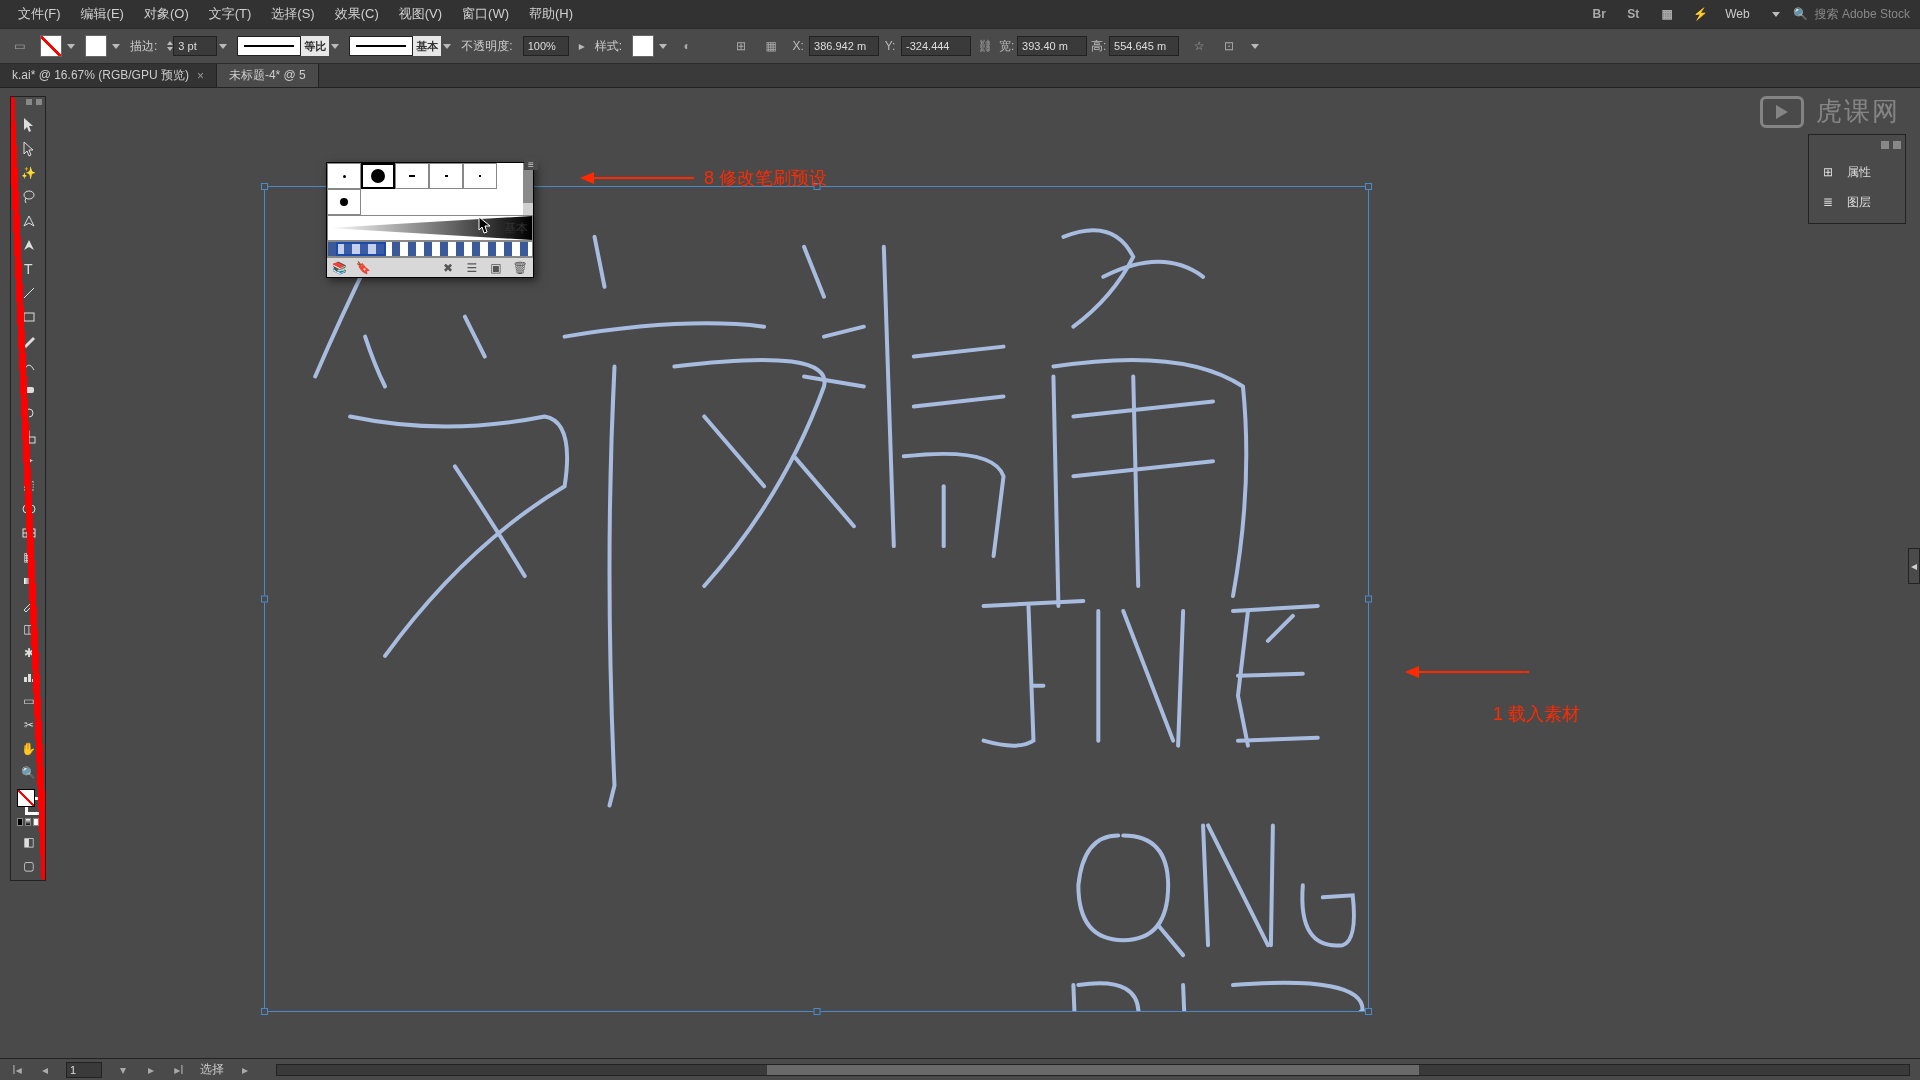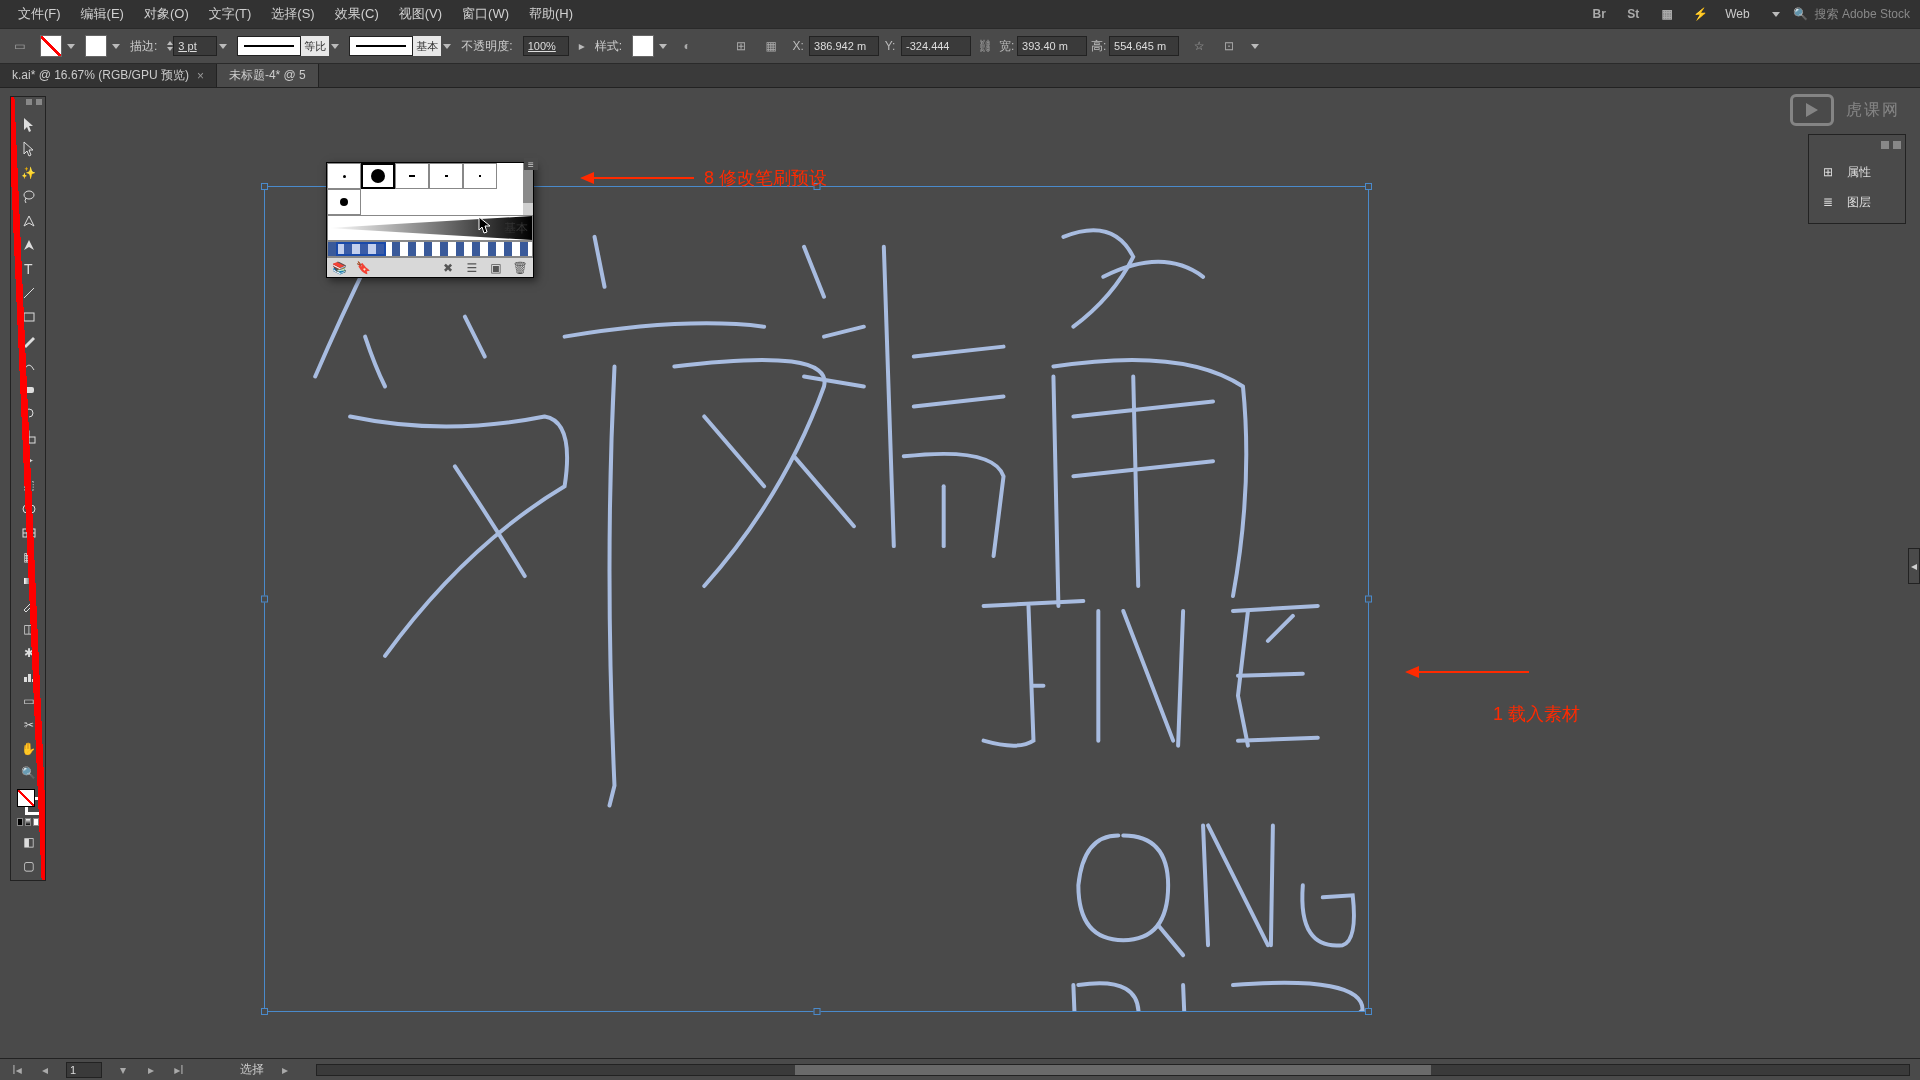--- a/index.html
+++ b/index.html
@@ -14,24 +14,24 @@
 .search-box { display: flex; align-items: center; gap: 6px; color: #888; font-size: 12px; }
 
 
 .optionsbar { background: #4a4a4a; height: 36px; display: flex; align-items: center; padding: 0 10px; gap: 10px; border-top: 1px solid #2a2a2a; border-bottom: 1px solid #2a2a2a; }
 .swatch { width: 22px; height: 22px; border: 1px solid #666; position: relative; }
 .swatch-none { background: #fff; }
 .swatch-none::after { content:''; position:absolute; left:0; top:0; right:0; bottom:0; background: linear-gradient(to top right, transparent 45%, red 45%, red 55%, transparent 55%); }
 .swatch-white { background: #fff; }
 .dd-arrow { width:0; height:0; border-left:4px solid transparent; border-right:4px solid transparent; border-top:5px solid #bbb; margin-left:2px; }
 .field-label { color: #ccc; font-size: 12px; }
-.num-input { width: 44px; height: 20px; background: #3a3a3a; border: 1px solid #222; color: #ddd; padding: 0 4px; font-size: 11px; text-decoration: underline; }
+.num-input { width: 44px; height: 20px; background: #3a3a3a; border: 1px solid #222; color: #ddd; padding: 0 4px; font-size: 11px; }
 .stroke-preview { width: 64px; height: 20px; background: #fff; border: 1px solid #222; position: relative; display:flex; align-items:center; justify-content:center; }
 .stroke-preview .line { width: 50px; height: 2px; background:#000; }
-.stroke-box { display:flex; align-items:center; }
+.stroke-box { display:flex; align-items:center;font-weight:bold; }
 .stroke-box .suffix { width: 28px; height:20px; background:#e8e8e8; color:#333; font-size:11px; display:flex; align-items:center; justify-content:center; }
 .opt-icon { width: 20px; height: 20px; display:flex; align-items:center; justify-content:center; color:#aaa; }
 .transform-group { display:flex; align-items:center; gap:4px; }
 .tval { width: 70px; height: 20px; background:#3a3a3a; border:1px solid #222; color:#ddd; font-size:11px; padding:0 4px; display:flex; align-items:center; }
 .tlab { color:#bbb; width:14px; text-align:center; }
 
 
 .doctabs { background: #3a3a3a; height: 24px; display: flex; align-items: stretch; border-bottom: 1px solid #222; }
 .tab { padding: 0 12px; display:flex; align-items:center; gap:8px; color:#ccc; font-size: 12px; border-right: 1px solid #222; background: #333; }
 .tab.active { background: #4a4a4a; }
@@ -98,21 +98,21 @@
 .brush-scroll .thumb { position:absolute; left:0; right:0; top:0; height:40px; background:#8a8a8a; }
 
 
 .statusbar { position:absolute; left:0; right:0; bottom:0; height:22px; background:#4a4a4a; border-top:1px solid #222; display:flex; align-items:center; padding:0 10px; gap:14px; color:#ccc; font-size:12px;}
 .nav-btn { width:14px; color:#aaa; text-align:center; }
 .page-input { width:36px; height:16px; background:#3a3a3a; border:1px solid #222; color:#ddd; font-size:11px; padding:0 3px; }
 .hscroll { flex:1; height:12px; background:#3a3a3a; border:1px solid #222; margin-left:10px; position:relative; }
 .hscroll .hthumb { position:absolute; left:30%; width:40%; top:0; bottom:0; background:#6a6a6a; }
 
 
-.watermark { position:absolute; right:20px; top:6px; display:flex; align-items:center; gap:12px; opacity:.32; color:#fff; font-size:16px; letter-spacing:2px; pointer-events:none; }
+.watermark { position:absolute; right:20px; top:6px; display:flex; align-items:center; gap:12px; opacity:.32; color:#fff; font-size:26px; letter-spacing:2px; pointer-events:none; }
 .wm-play { width:44px; height:32px; border:3px solid #fff; border-radius:6px; display:flex; align-items:center; justify-content:center; }
 .wm-tri { width:0; height:0; border-top:7px solid transparent; border-bottom:7px solid transparent; border-left:12px solid #fff; }
 
 .cursor-pointer { position:absolute; left:478px; top:128px; z-index:60; }
 </style>
 </head>
 <body>
 
 <div class="menubar">
   <div class="menu-item">文件(F)</div>
@@ -514,18 +514,18 @@
 
 </div>
 
 <div class="statusbar">
   <span class="nav-btn">I◂</span>
   <span class="nav-btn">◂</span>
   <input class="page-input" value="1" style="">
   <span class="nav-btn">▾</span>
   <span class="nav-btn">▸</span>
   <span class="nav-btn">▸I</span>
-  <span style="margin-left:40px">选择</span>
+  <span style="">选择</span>
   <span class="nav-btn">▸</span>
   <div class="hscroll">
       <div class="hthumb"></div>
     </div>
 </div>
 
 </body></html>

